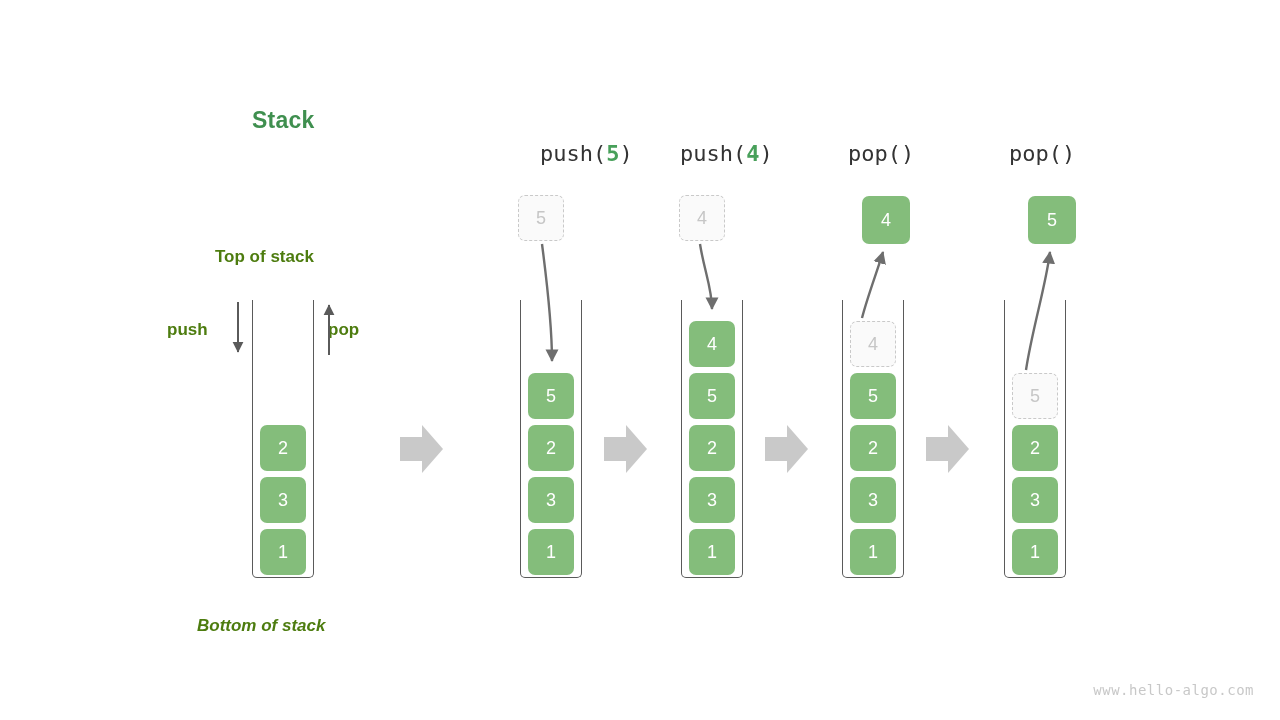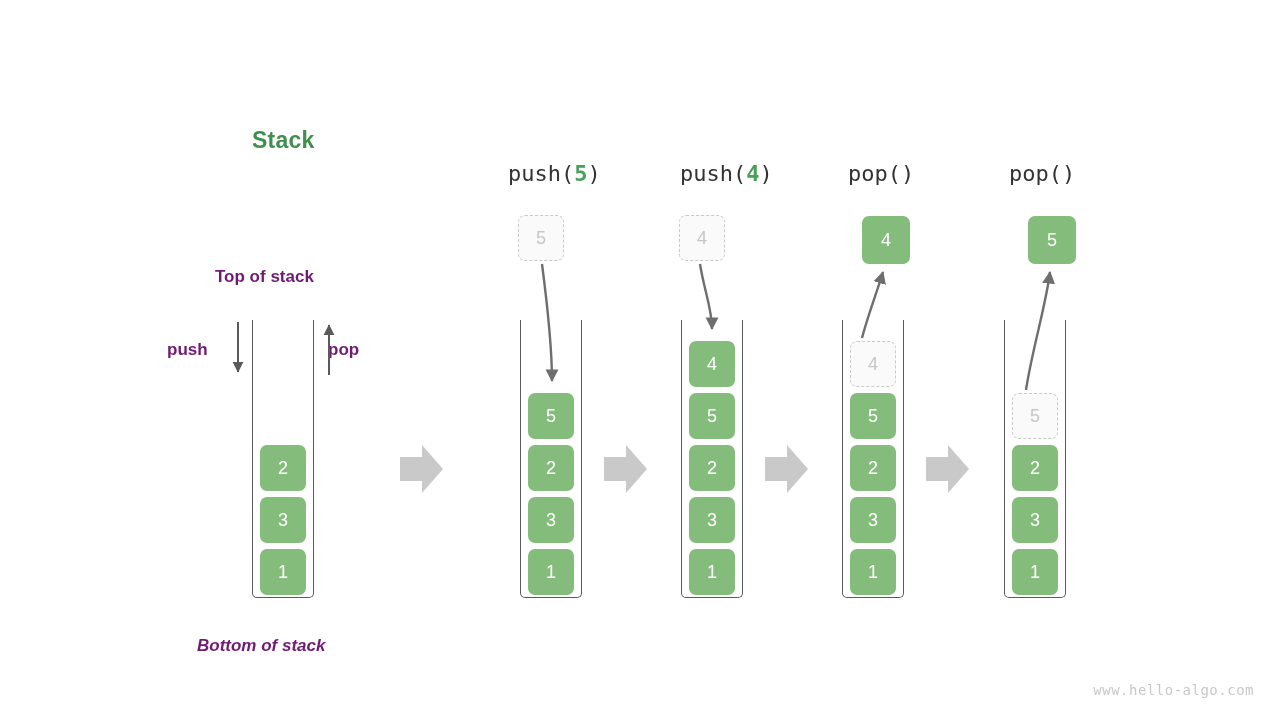--- a/index.html
+++ b/index.html
@@ -12,39 +12,38 @@
     height: 720px;
     position: relative;
     overflow: hidden;
     font-family: "Liberation Sans", sans-serif;
     -webkit-font-smoothing: antialiased;
   }
 
   .canvas {
     position: absolute;
     inset: 0;
-    margin-top: 20px;
   }
 
   
   .title-stack {
     position: absolute;
     left: 252px;
     top: 107px;
     font-size: 23px;
     font-weight: bold;
     color: #3f8f4f;
     letter-spacing: 0.2px;
     white-space: nowrap;
   }
   .label-bold {
     position: absolute;
     font-size: 17px;
     font-weight: bold;
-    color: #701a75;
+    color: #4d7c0f;
     white-space: nowrap;
   }
   .label-top { left: 215px; top: 247px; }
   .label-bottom { left: 197px; top: 616px; font-style: italic; }
   .label-push { left: 167px; top: 320px; }
   .label-pop  { left: 328px; top: 320px; }
 
   .op-header {
     position: absolute;
     top: 141px;
@@ -128,21 +127,21 @@
   <div class="label-bold label-push">push</div>
   <div class="label-bold label-pop">pop</div>
 
   <div class="stack-col" style="left:252px;">
     <div class="container-u" style="left:0px; top:300px; width:62px; height:278px;"></div>
     <div class="cell" style="left:8px; top:425px;">2</div>
     <div class="cell" style="left:8px; top:477px;">3</div>
     <div class="cell" style="left:8px; top:529px;">1</div>
   </div>
 
-  <div class="op-header" style="left:508px;">
+  <div class="op-header" style="left:540px;">
     <span>push(</span><span class="arg">5</span><span>)</span>
   </div>
   <div class="stack-col" style="left:520px;">
     <div class="cell ghost" style="left:-2px; top:195px;">5</div>
     <div class="container-u" style="left:0px; top:300px; width:62px; height:278px;"></div>
     <div class="cell" style="left:8px; top:373px;">5</div>
     <div class="cell" style="left:8px; top:425px;">2</div>
     <div class="cell" style="left:8px; top:477px;">3</div>
     <div class="cell" style="left:8px; top:529px;">1</div>
   </div>

